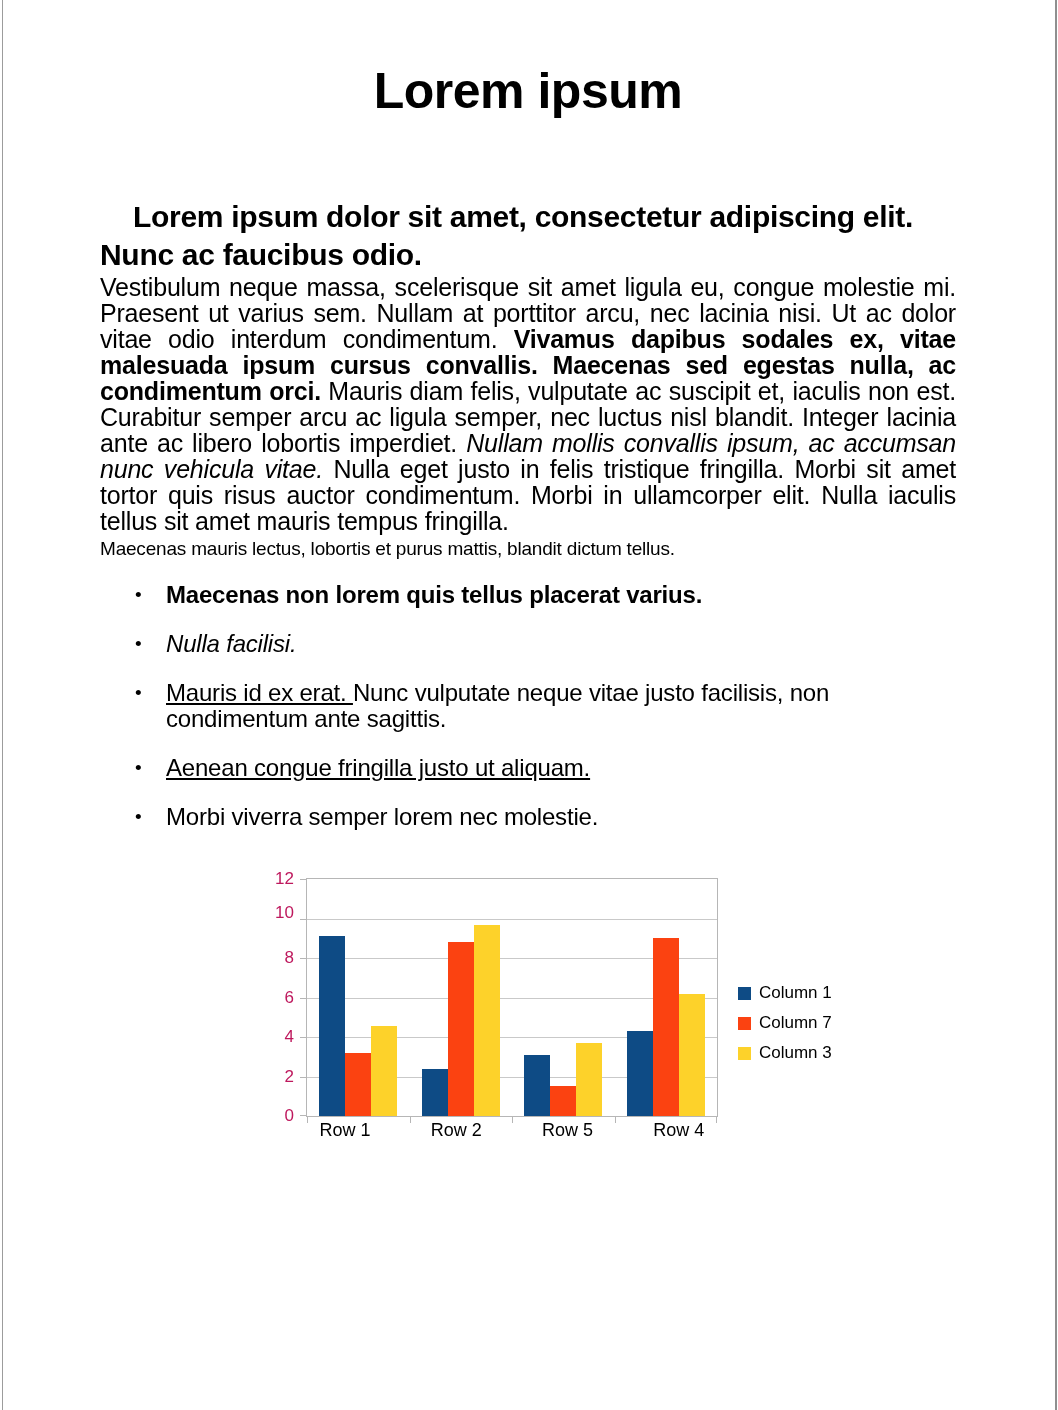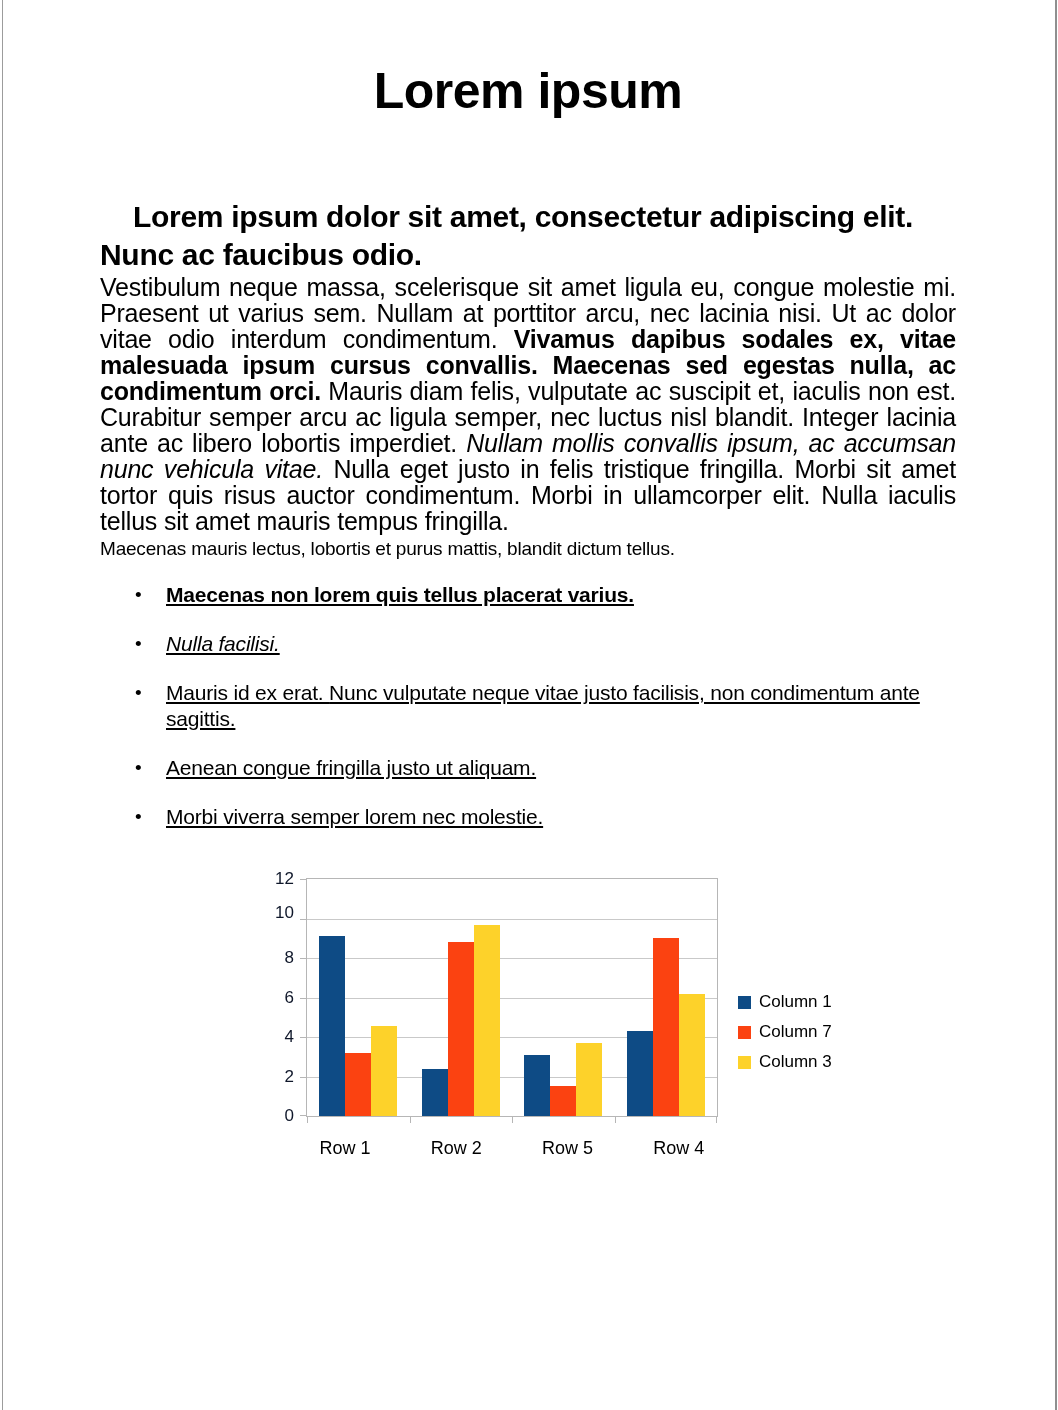--- a/index.html
+++ b/index.html
@@ -35,23 +35,22 @@
     font-size:19px; line-height:26px; letter-spacing:-0.2px;
   }
   .run-bold { font-weight:bold; }
   .run-italic { font-style:italic; }
   .run-underline { text-decoration:underline; }
 
   ul.doc-list { list-style:none; margin-top:20px; }
   ul.doc-list li {
     position:relative;
     padding-left:66px;
-    font-size:21px; line-height:26px; letter-spacing:-0.2px;
+    font-size:24px; line-height:26px; letter-spacing:-0.2px;
     margin-bottom:23px;
-    text-decoration:underline;
   }
   ul.doc-list li::before {
     content:"\2022";
     position:absolute; left:35px; top:0;
     font-size:19px; line-height:26px;
   }
 
   
   .chart { margin-top:48px; margin-left:206px; }
   .chart-flex { display:flex; align-items:center; }
@@ -59,27 +58,27 @@
   .plot {
     position:relative;
     width:410px; height:237px;
     border:1px solid #b6b6b6;
     background:#fff;
   }
   .gridline { position:absolute; left:0; right:0; height:1px; background:#c9c9c9; }
   .ytick { position:absolute; left:-7px; width:7px; height:1px; background:#b6b6b6; }
   .ylabel {
     position:absolute; right:calc(100% + 13px); width:40px; height:18px;
-    text-align:right; font-size:17px; line-height:18px; color:#0f172a;
+    text-align:right; font-size:17px; line-height:18px; color:#be185d;
   }
   .groups { position:absolute; left:0; right:0; top:0; bottom:0; display:flex; }
   .group { flex:1 1 0; display:flex; align-items:flex-end; justify-content:center; }
   .bar { width:26px; }
   .xtick { position:absolute; top:100%; width:1px; height:7px; background:#b6b6b6; }
-  .x-labels { display:flex; width:412px; margin-top:21px;gap:33px; }
+  .x-labels { display:flex; width:412px; margin-top:3px;gap:33px; }
   .x-labels .xlabel { flex:1 1 0; text-align:center; font-size:18px; color:#000; }
   .legend { margin-left:20px; padding-top:6px;margin-top:21px; }
   .legend-item { display:flex; align-items:center; margin-bottom:12px; }
   .legend-item:last-child { margin-bottom:0; }
   .legend-swatch { width:13px; height:13px; margin-right:8px; }
   .legend-label { font-size:17px; line-height:18px; }
 </style>
 </head>
 <body>
 

